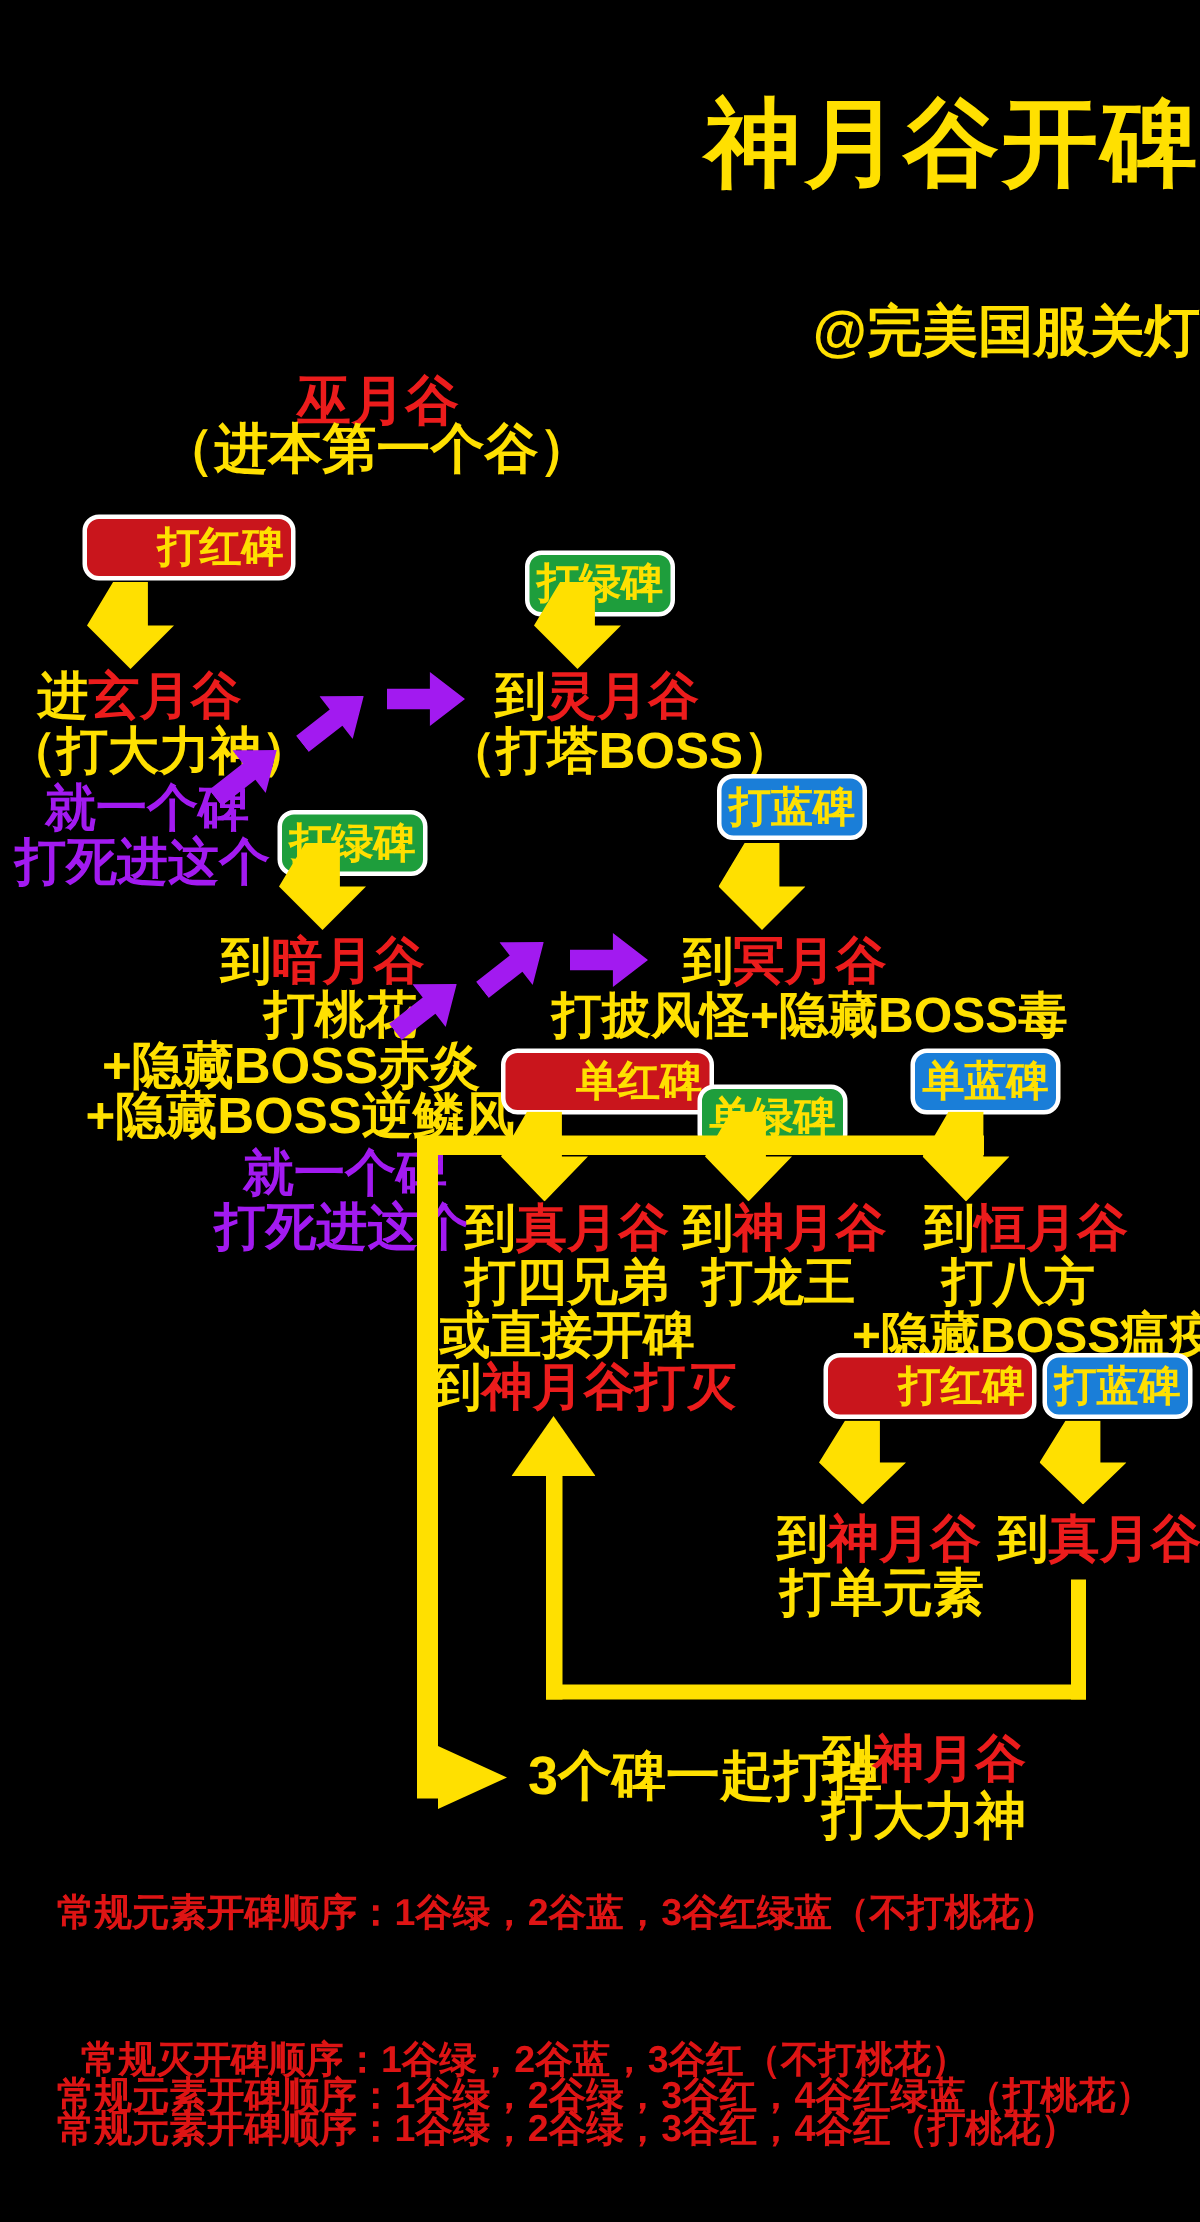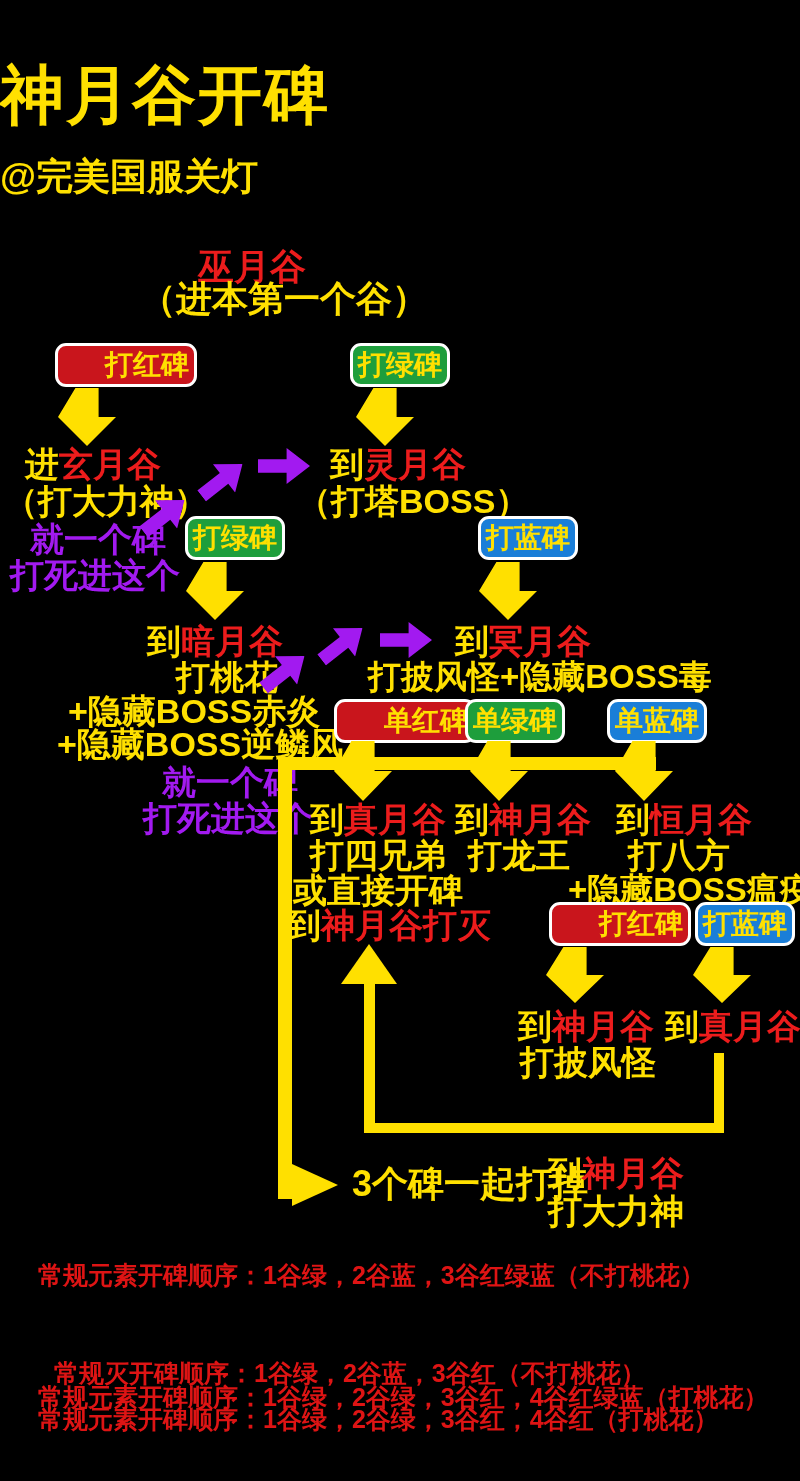--- a/index.html
+++ b/index.html
@@ -12,30 +12,30 @@
     width:800px;height:1481px;position:relative;overflow:hidden;
     background:var(--background);
     font-family:"Liberation Sans","DejaVu Sans",sans-serif;
     font-weight:bold;
   }
   .t{position:absolute;white-space:nowrap;line-height:1.05;font-size:34px;}
   .y{color:var(--yellow);}
   .r{color:var(--red);margin-top:12px;}
   .p{color:var(--purple);font-family:Liberation Serif, serif;}
   .rule{color:var(--rule-red);font-size:25px;}
-  .title{left:0;right:0;text-align:left;font-size:64px;letter-spacing:2px;}
-  .subtitle{left:0;right:0;text-align:left;font-size:37px;}
+  .title{left:0;right:0;text-align:right;font-size:64px;letter-spacing:2px;}
+  .subtitle{left:0;right:0;text-align:right;font-size:37px;margin-top:44px;}
   .badge{
     position:absolute;box-sizing:border-box;height:44px;
     display:flex;align-items:center;justify-content:center;
     padding:0 5px;border:3px solid var(--badge-border);border-radius:11px;
     color:var(--badge-text);font-size:28px;white-space:nowrap;
   }
   .bg-red{background:var(--badge-red);padding-left:47px;}
-  .bg-green{background:var(--badge-green);}
+  .bg-green{background:var(--badge-green);margin-top:24px;}
   .bg-blue{background:var(--badge-blue);}
   .arrow-down{
     position:absolute;width:58px;height:58px;background:var(--yellow);
     clip-path:polygon(30% 0,70% 0,70% 50%,100% 50%,50% 100%,0 50%);
   }
   .parw{
     position:absolute;width:52px;height:36px;background:var(--purple);
     clip-path:polygon(0 31%,55% 31%,55% 0,100% 50%,55% 100%,55% 69%,0 69%);
   }
   .rot{transform:rotate(-38deg);}
@@ -49,21 +49,21 @@
     clip-path:polygon(50% 0,100% 100%,0 100%);
   }
 </style>
 </head>
 <body>
 
 <div class="t y title" style="top:62px">神月谷开碑</div>
 <div class="t y subtitle" style="top:158px">@完美国服关灯</div>
 
 <div class="t r" style="left:198px;top:236px;font-size:36px">巫月谷</div>
-<div class="t y" style="left:140px;top:280px;font-size:36px">（进本第一个谷）</div>
+<div class="t y" style="left:107px;top:280px;font-size:36px">（进本第一个谷）</div>
 
 <div class="badge bg-red" style="left:55px;top:343px">打红碑</div>
 <div class="badge bg-green" style="left:350px;top:343px">打绿碑</div>
 <div class="arrow-down" style="left:58px;top:388px"></div>
 <div class="arrow-down" style="left:356px;top:388px"></div>
 
 <div class="t" style="left:25px;top:447px"><span class="y">进</span><span class="r">玄月谷</span></div>
 <div class="t y" style="left:4px;top:484px">（打大力神）</div>
 <div class="t p" style="left:30px;top:522px">就一个碑</div>
 <div class="t p" style="left:10px;top:558px">打死进这个</div>
@@ -117,21 +117,21 @@
 <div class="t" style="left:616px;top:802px"><span class="y">到</span><span class="r">恒月谷</span></div>
 <div class="t y" style="left:628px;top:838px">打八方</div>
 <div class="t y" style="left:568px;top:873px;font-size:33px">+隐藏BOSS瘟疫</div>
 
 <div class="badge bg-red" style="left:549px;top:902px">打红碑</div>
 <div class="badge bg-blue" style="left:695px;top:902px">打蓝碑</div>
 <div class="arrow-down" style="left:546px;top:947px;height:56px"></div>
 <div class="arrow-down" style="left:693px;top:947px;height:56px"></div>
 
 <div class="t" style="left:518px;top:1009px"><span class="y">到</span><span class="r">神月谷</span></div>
-<div class="t y" style="left:520px;top:1045px">打披风怪</div>
+<div class="t y" style="left:520px;top:1045px">打单元素</div>
 <div class="t" style="left:665px;top:1009px"><span class="y">到</span><span class="r">真月谷</span></div>
 
 <div class="tri-up" style="left:341px;top:944px"></div>
 <div class="yline" style="left:364px;top:980px;width:11px;height:153px"></div>
 <div class="yline" style="left:364px;top:1123px;width:360px;height:10px"></div>
 <div class="yline" style="left:714px;top:1053px;width:10px;height:80px"></div>
 
 <div class="t y" style="left:352px;top:1165px;font-size:36px">3个碑一起打掉</div>
 <div class="t" style="left:548px;top:1156px"><span class="y">到</span><span class="r">神月谷</span></div>
 <div class="t y" style="left:548px;top:1194px">打大力神</div>

